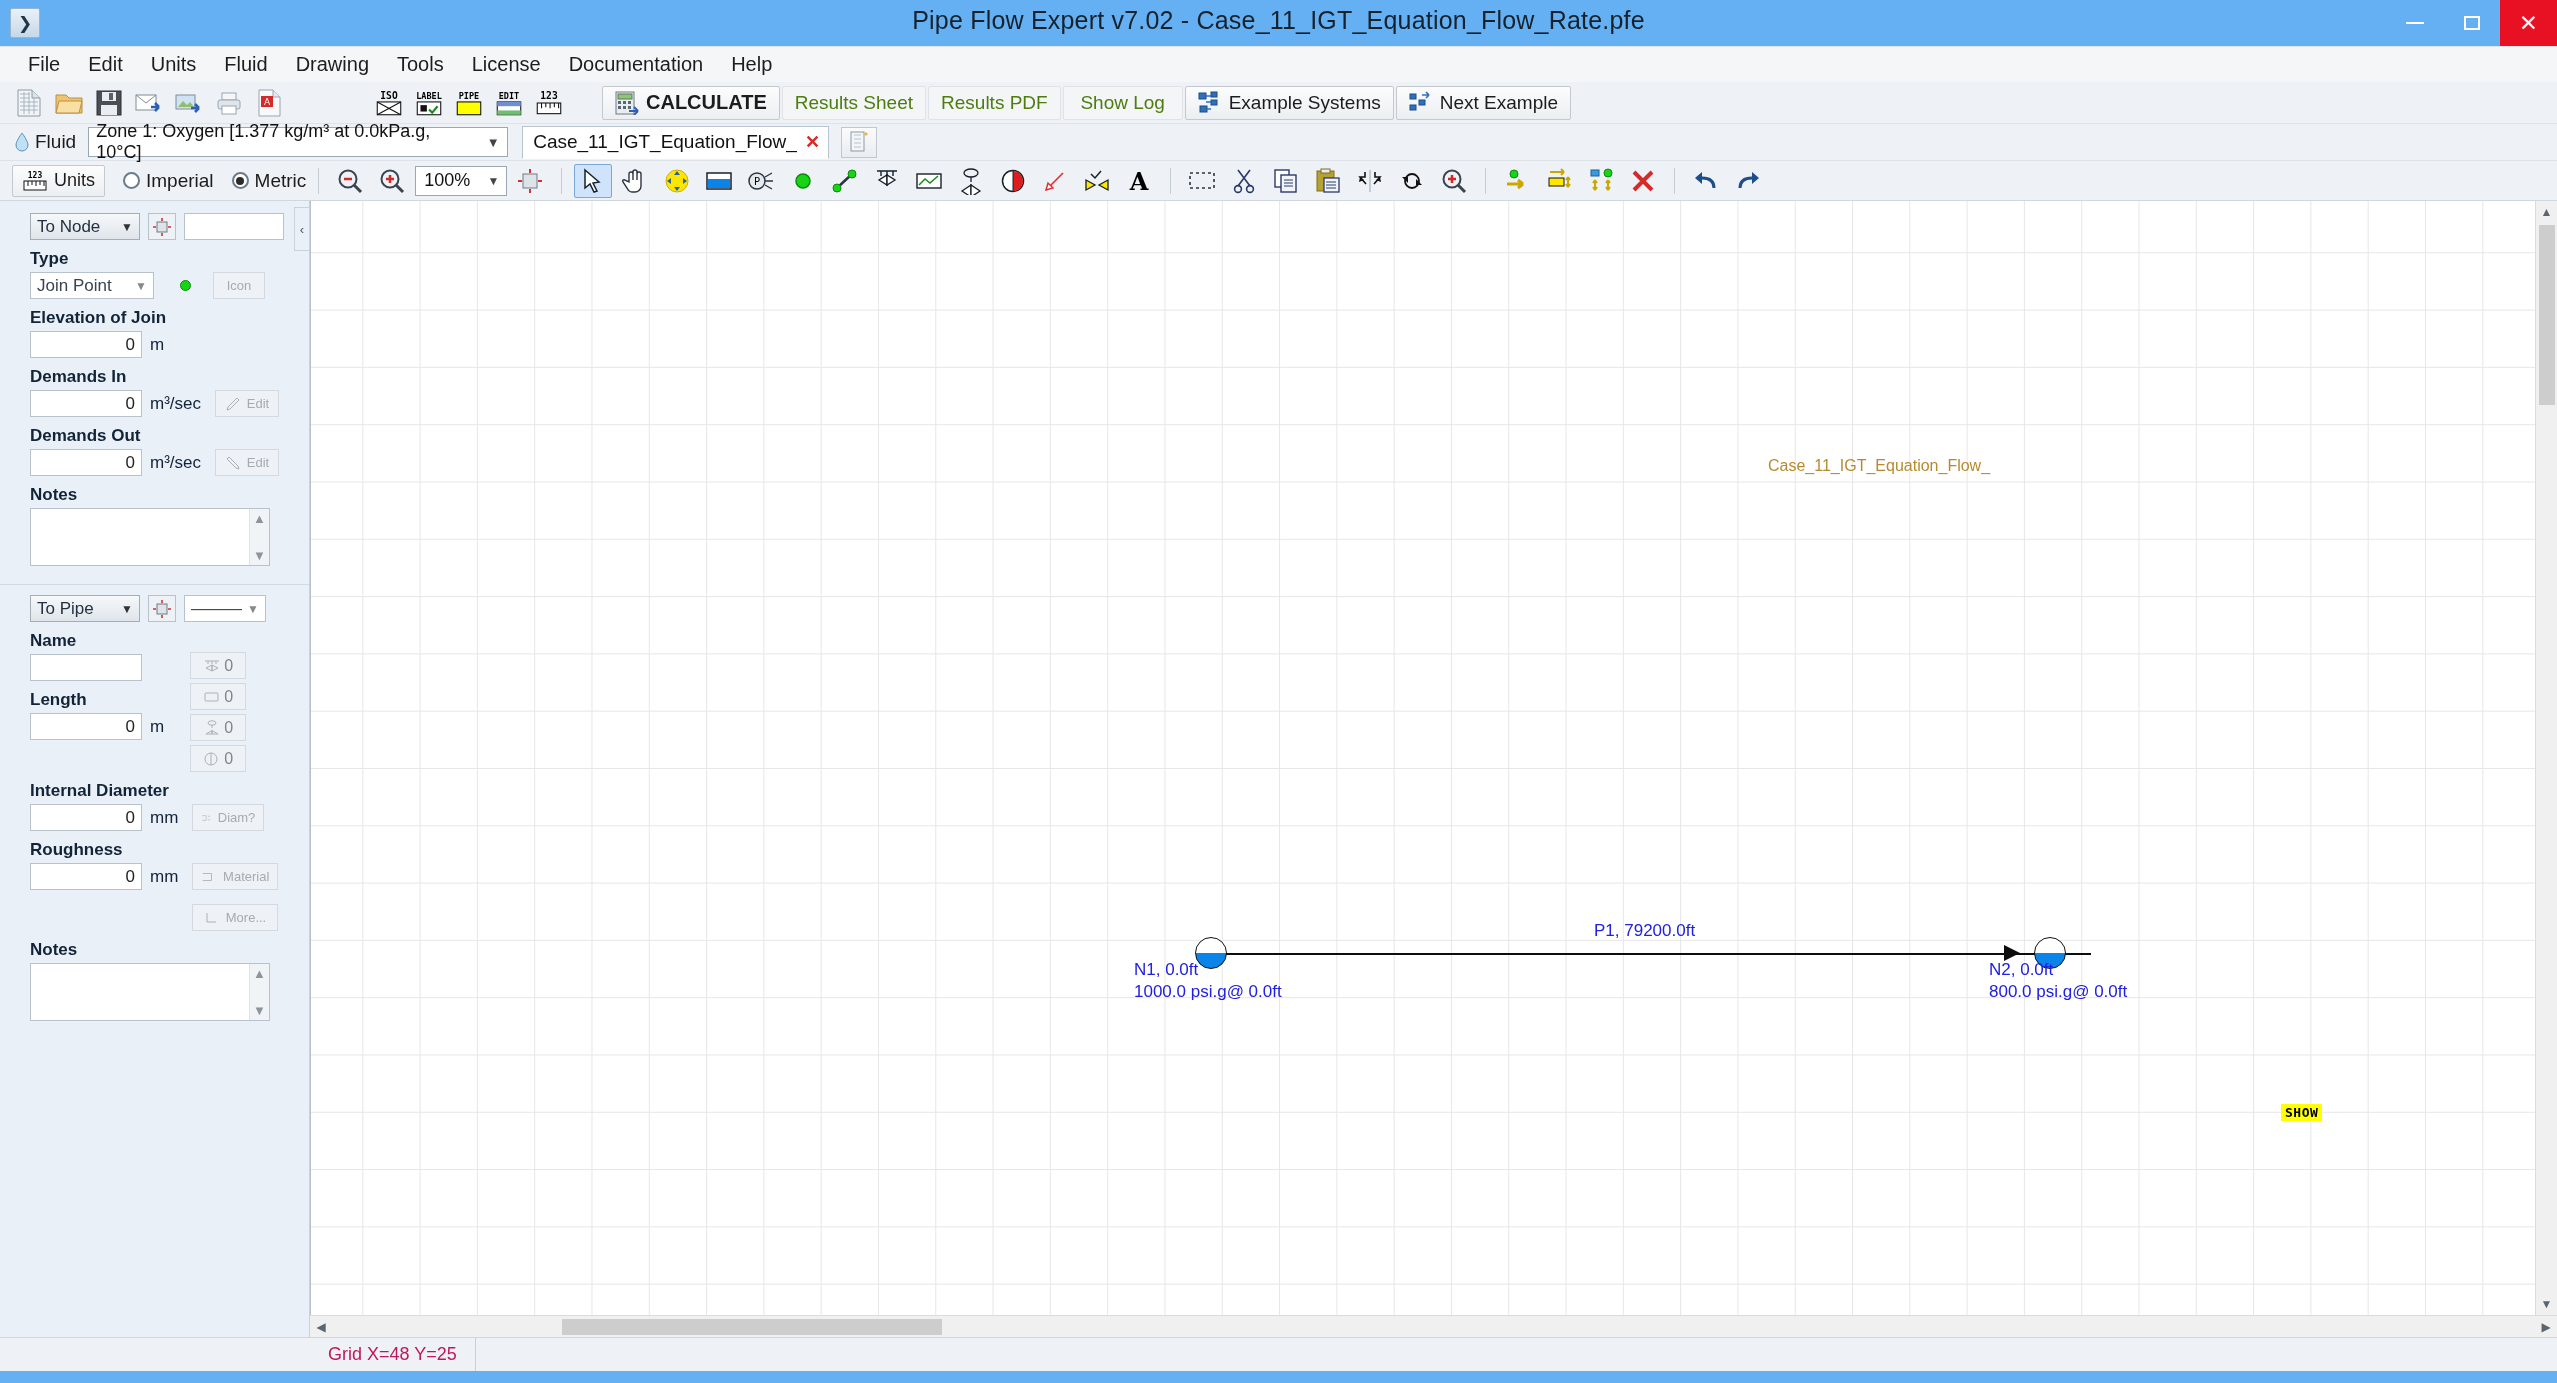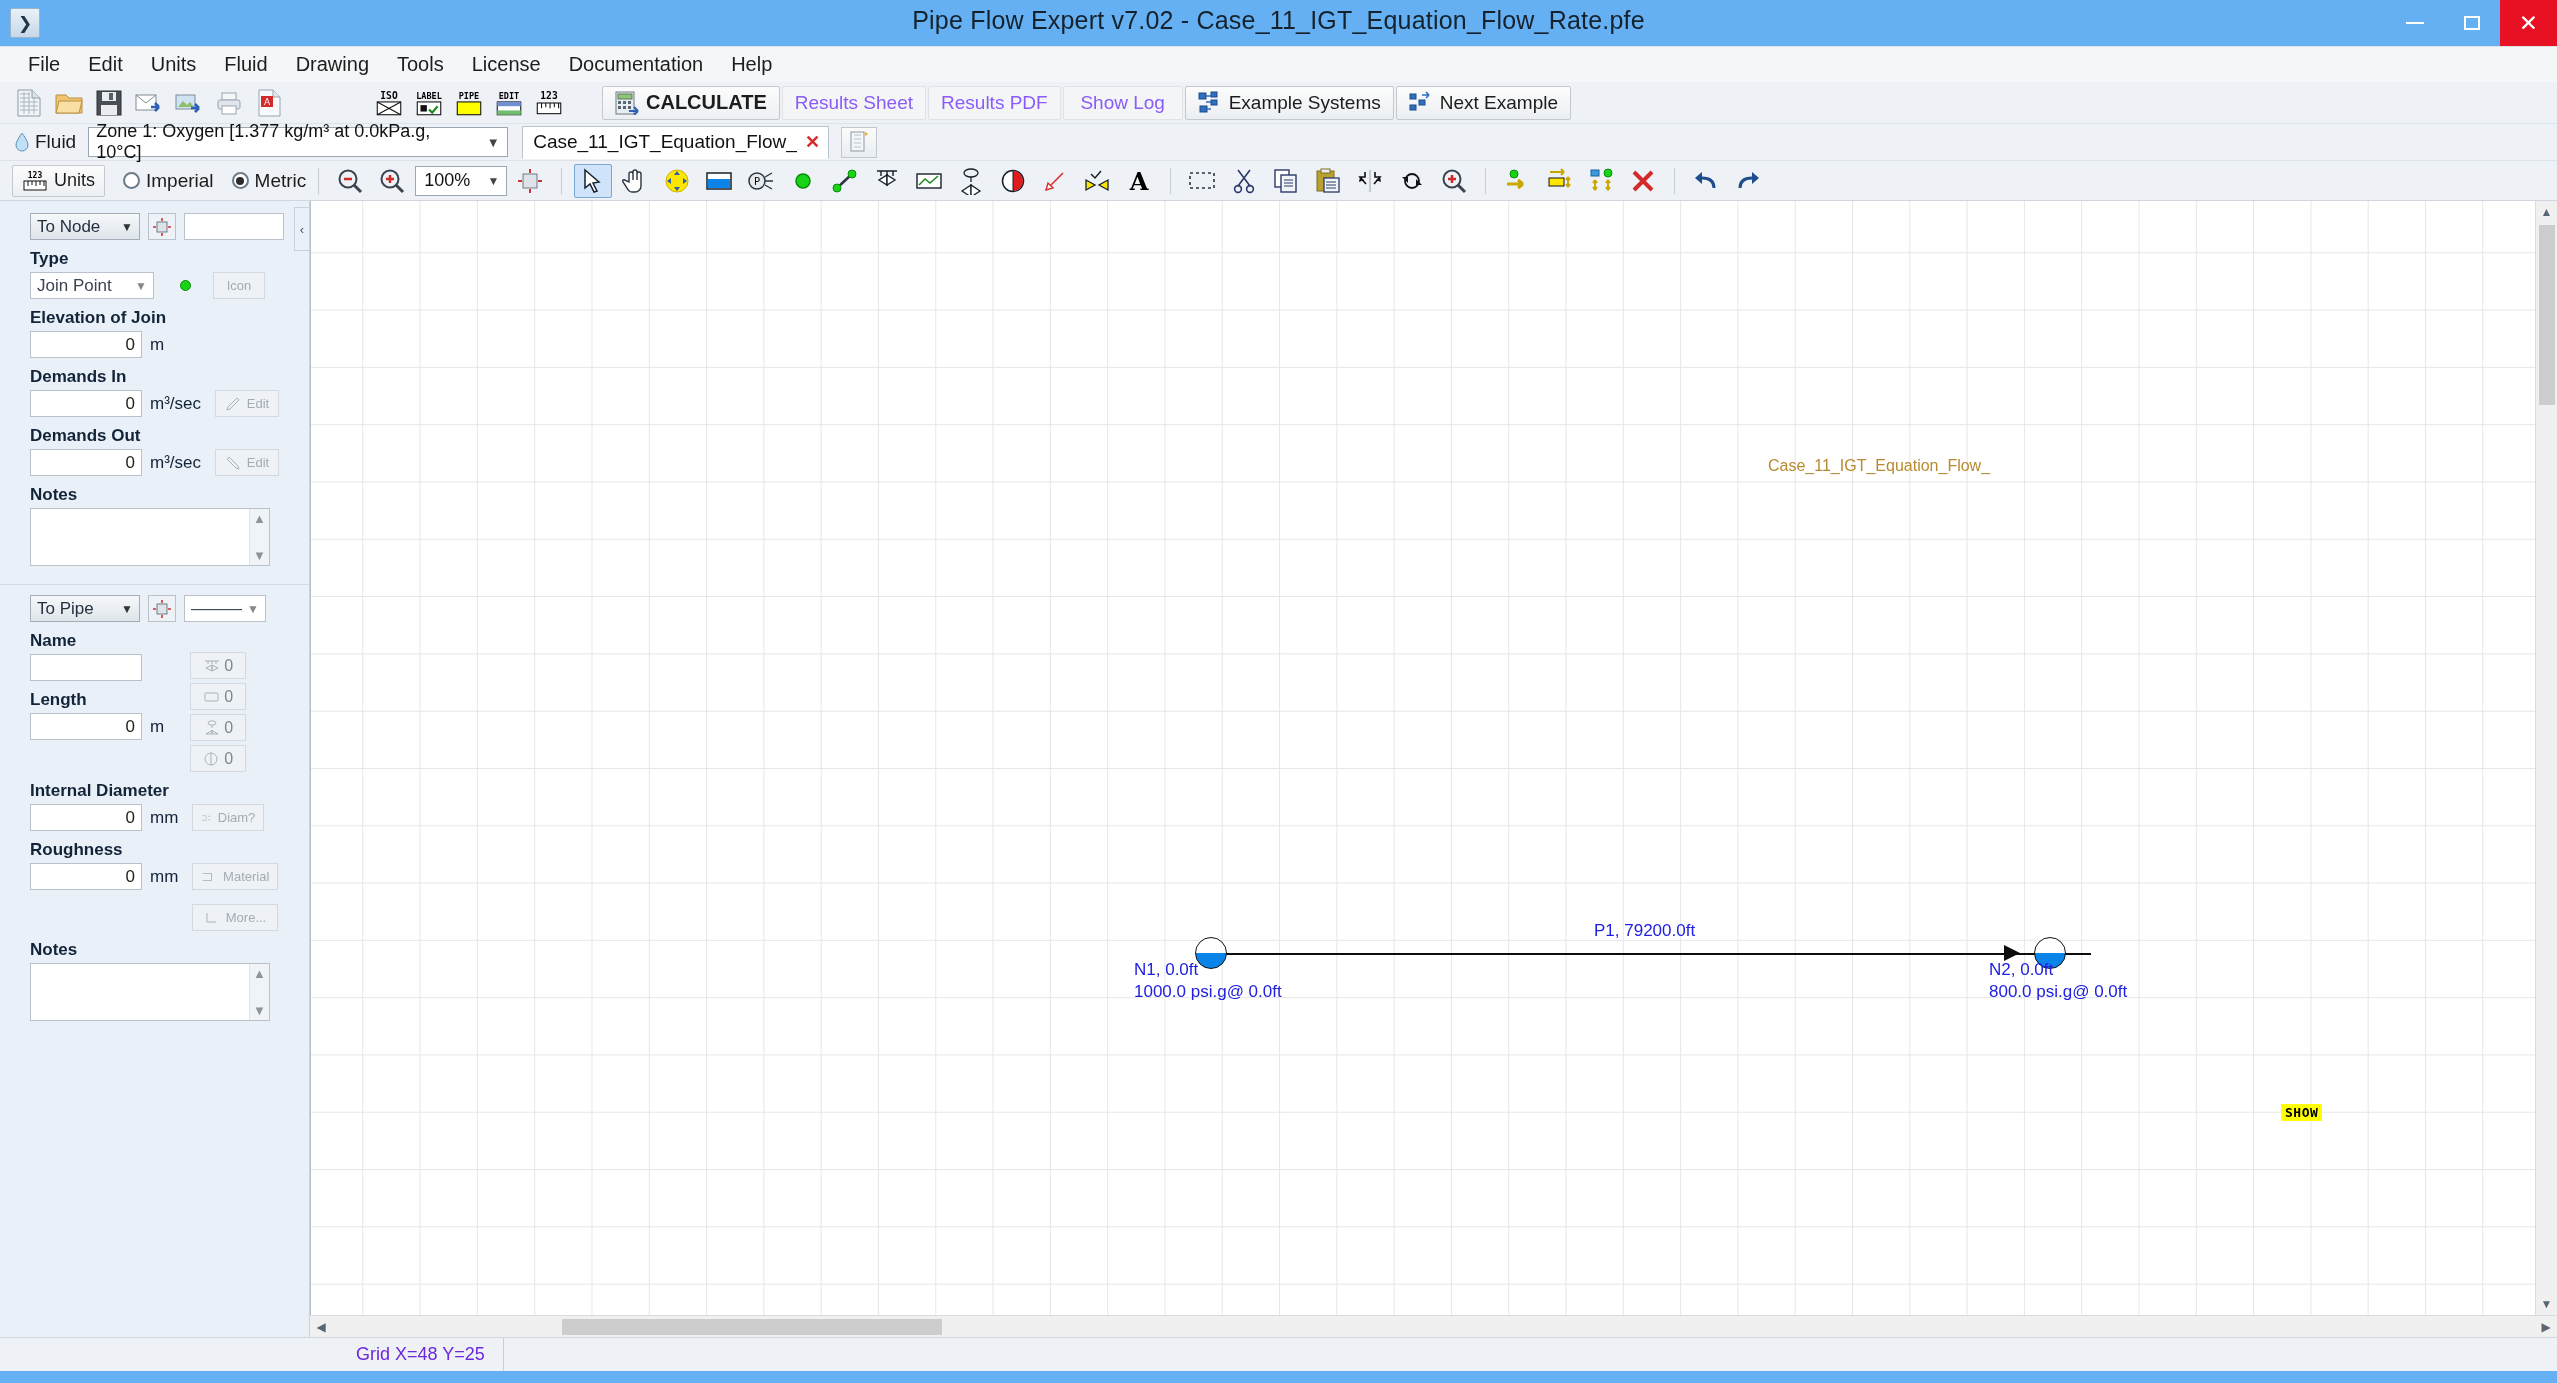--- a/index.html
+++ b/index.html
@@ -89,21 +89,21 @@
   .bigbtn {
     height: 34px; min-width: 120px;
     border: 1px solid #c3c9cf;
     background: linear-gradient(#fcfcfc,#eceff2);
     display: flex; align-items: center; justify-content: center;
     gap: 7px;
     font-size: 19px; color: #1c1c1c;
     padding: 0 12px;
     border-radius: 2px;
   }
-  .bigbtn.disabled { color: #8b5cf6; border-color: #dfe3e7; background: #f3f5f7; }
+  .bigbtn.disabled { color: #4d7c0f; border-color: #dfe3e7; background: #f3f5f7; }
   .bigbtn.calc { font-weight: bold; font-size: 20px; }
 
   
   .fluidbar {
     height: 37px;
     background: #eef2f6;
     border-bottom: 1px solid #dde3e9;
     display: flex; align-items: center;
     padding-left: 12px; gap: 6px;
     flex: 0 0 auto;
@@ -299,21 +299,21 @@
     position:absolute;background:#ffff00;color:#000;
     font-family:"DejaVu Sans Mono", monospace;
     font-size:13px;font-weight:bold;padding:1px 4px;letter-spacing:.5px;
   }
 
   
   .statusbar{
     height:34px;flex:0 0 34px;background:#eef2f6;
     border-top:1px solid #cfd6dd;
     display:flex;align-items:flex-start;
-    font-size:18px;color:#6d28d9;gap:28px;
+    font-size:18px;color:#be185d;
   }
   .status-cell{padding:0 18px;height:100%;display:flex;align-items:center;}
   .status-cell.sep{border-right:1px solid #c7cfd7;}
   .bottomstrip{height:12px;flex:0 0 12px;background:#64b0f2;}
 </style>
 </head>
 <body>
 
 <div class="app">
 

